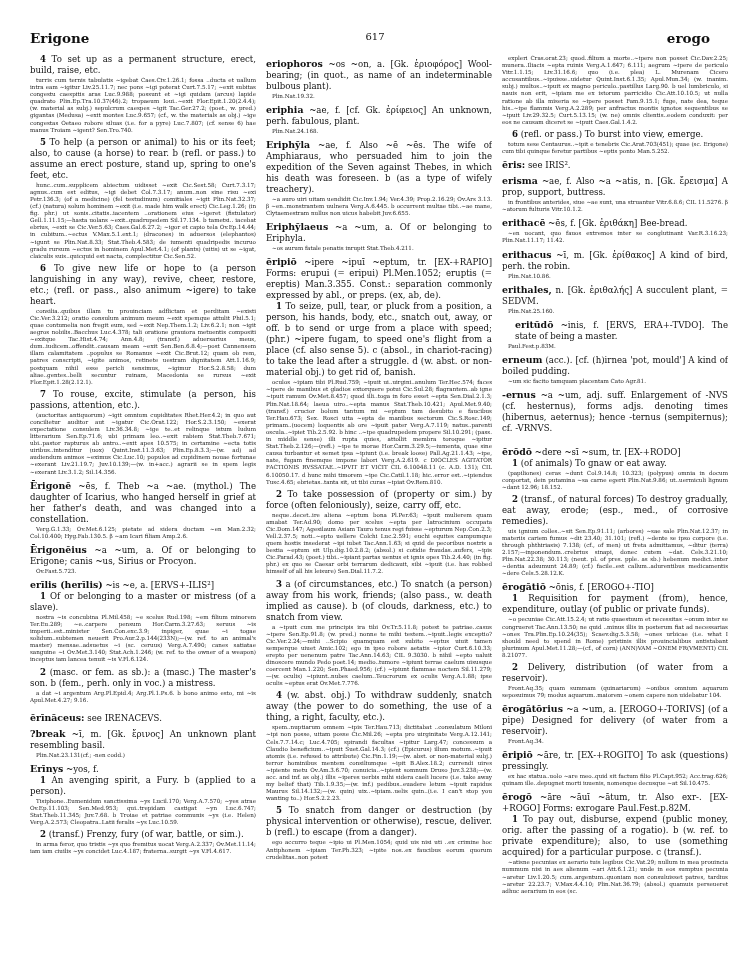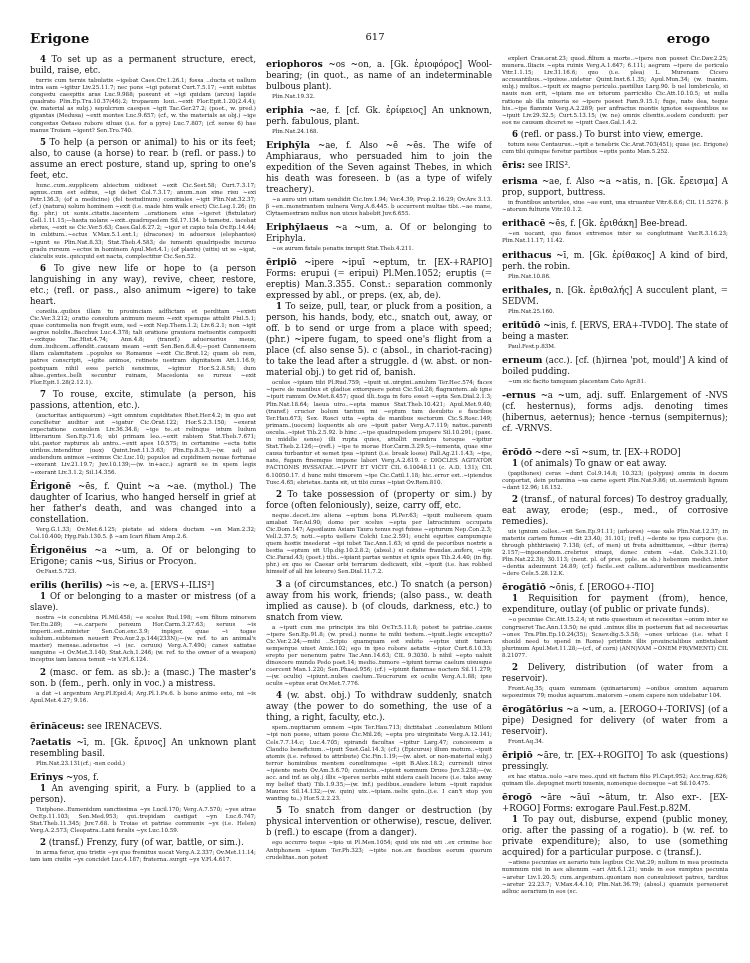--- a/index.html
+++ b/index.html
@@ -47,31 +47,31 @@
   <div class="columns">
     <div class="col" id="col-0">
         <p class="defn indent"><span class="num">4</span><span> To set up as a permanent structure, erect, build, raise, etc.</span></p>
         <p class="quot">turris cum ternis tabulatis ~igebat Caes.Civ.1.26.1; fossa ..ducta et uallum intra eam ~igitur Liv.25.11.7; nec pons ~igi poterat Curt.7.5.17; ~exit subitas congestu caespitis aras Luc.9.988; possunt et ~igi quidam (arcus) lapide quadrato Plin.Ep.Tra.10.37(46).2; tropaeum Ioui..~exit Flor.Epit.1.20(2.4.4); (w. material as subj.) sepulcrum caespes ~igit Tac.Ger.27.2; (poet., w. pred.) gigantas (Medusa) ~exit montes Luc.9.657; (cf., w. the materials as obj.) ~ige congestas Oetaeo robore siluas (i.e. for a pyre) Luc.7.807; (cf. sense 6) hae manus Troiam ~igent? Sen.Tro.740.</p>
         <p class="defn indent"><span class="num">5</span><span> To help (a person or animal) to his or its feet; also, to cause (a horse) to rear. b (refl. or pass.) to assume an erect posture, stand up, spring to one's feet, etc.</span></p>
         <p class="quot">hunc..cum..supplicem abiectum uidisset ~exit Cic.Sest.58; Curt.7.3.17; agnus..cum est editus, ~igi debet Col.7.3.17; anum..non sine risu ~exi Petr.136.3; (of a medicine) (fel testudinum) comitiales ~igit Plin.Nat.32.37; (cf.) (natura) solum hominem ~exit (i.e. made him walk erect) Cic.Leg.1.26; (in fig. phr.) ut sonis..citatis..iacentem ..orationem eius ~igeret (fistulator) Gell.1.11.15;—hasta uolans ~exit..quadrupedem Sil.17.134. b tametsi.. iacebat ebrius, ~exit se Cic.Ver.5.63; Caes.Gal.6.27.2; ~igor et capio tela Ov.Ep.14.44; in cubitum..~ectus V.Max.5.1.ext.1; (dracones) in aduersos (elephantos) ~igunt se Plin.Nat.8.33; Stat.Theb.4.583; de iumenti quadripedis incuruo gradu rursum ~ectus in hominem Apul.Met.4.1; (of plants) (uitis) ut se ~igat, claiculis suis..quicquid est nacta, complectitur Cic.Sen.52.</p>
         <p class="defn indent"><span class="num">6</span><span> To give new life or hope to (a person languishing in any way), revive, cheer, restore, etc.; (refl. or pass., also animum ~igere) to take heart.</span></p>
         <p class="quot">consilia..quibus illam tu prouinciam adflictam et perditam ~existi Cic.Ver.3.212; oratio consulum animum meum ~exit spemque attulit Phil.5.1; quae contumelia non fregit eum, sed ~exit Nep.Them.1.2; Liv.6.2.1; non ~igit aegros nobilis..Bacchus Luc.4.378; tali oratione grauiora metuentis compositi ~exitque Tac.Hist.4.74; Ann.4.8; (transf.) aduersarius meus, dum..iudicem..offendit..causam meam ~exit Sen.Ben.6.8.4;—post Cannensem illam calamitatem ..populus se Romanus ~exit Cic.Brut.12; quam ob rem, patres conscripti, ~igite animos, retinete uestram dignitatem Att.1.16.9; postquam nihil esse pericli sensimus, ~igimur Hor.S.2.8.58; dum aliae..gentes..belli secuntur ruinam, Macedonia se rursus ~exit Flor.Epit.1.28(2.12.1).</p>
         <p class="defn indent"><span class="num">7</span><span> To rouse, excite, stimulate (a person, his passions, attention, etc.).</span></p>
         <p class="quot">(auctoritas antiquorum) ~igit omnium cupiditates Rhet.Her.4.2; in quo aut concilietur auditor aut ~igatur Cic.Orat.122; Hor.S.2.3.150; ~exerat expectatione consulem Liv.36.34.8; ~ige te..et relinque istum ludum litterarium Sen.Ep.71.6; ubi primam leo..~exit rabiem Stat.Theb.7.671; ubi..pastor rapturus ab antro..~exit apes 10.575; in certamine ~ecta totis uiribus..intenditur (uox) Quint.Inst.11.3.63; Plin.Ep.8.3.3;—(w. ad) ad audiendum animos ~eximus Cic.Luc.10; populos ad cupidinem nouae fortunae ~exerant Liv.21.19.7; Juv.10.139;—(w. in+acc.) agrarii se in spem legis ~exerant Liv.3.1.2; Sil.14.356.</p>
-        <p class="defn" style="margin-top: 4px;"><span class="hw">Ērigonē</span><span> ~ēs, f. Quint ~a ~ae. (mythol.) The daughter of Icarius, who hanged herself in grief at her father's death, and was changed into a constellation.</span></p>
+        <p class="defn" style="margin-top: 4px;"><span class="hw">Ērigonē</span><span> ~ēs, f. Theb ~a ~ae. (mythol.) The daughter of Icarius, who hanged herself in grief at her father's death, and was changed into a constellation.</span></p>
         <p class="quot">Verg.G.1.33; Ov.Met.6.125; pietate ad sidera ductam ~en Man.2.32; Col.10.400; Hyg.Fab.130.5. β ~am Icari filiam Amp.2.6.</p>
         <p class="defn" style="margin-top: 4px;"><span class="hw">Ērigonēius</span><span> ~a ~um, a. Of or belonging to Erigone; canis ~us, Sirius or Procyon.</span></p>
         <p class="ref">Ov.Fast.5.723.</p>
         <p class="defn" style="margin-top: 4px;"><span class="hw">erīlis (herīlis)</span><span> ~is ~e, a. [ERVS+-ILIS²]</span></p>
         <p class="defn indent"><span class="num">1</span><span> Of or belonging to a master or mistress (of a slave).</span></p>
         <p class="quot">nostra ~is concubina Pl.Mil.458; ~e scelus Rud.198; ~em filium minorem Ter.Eu.289; ~e..carpere pensum Hor.Carm.3.27.63; seruus ~is imperii..est..minister Sen.Con.exc.3.9; inpiger, quae ~i togae solidum..subtemen neuerit Pro.Aur.2.p.144(233N);—(w. ref. to an animal's master) mensae..adsuetus ~i (sc. ceruus) Verg.A.7.490; canes satiatae sanguine ~i Ov.Met.3.140; Stat.Ach.1.246; (w. ref. to the owner of a weapon) inceptus iam lancea tenuit ~is V.Fl.6.124.</p>
         <p class="defn indent"><span class="num">2</span><span> (masc. or fem. as sb.): a (masc.) The master's son. b (fem., perh. only in voc.) a mistress.</span></p>
         <p class="quot">a dat ~i argentum Arg.Pl.Epid.4; Arg.Pl.1.Ps.6. b bono animo esto, mi ~is Apul.Met.4.27; 9.16.</p>
-        <p class="defn" style="margin-top: 16px;"><span class="hw">ērīnāceus:</span><span> see IRENACEVS.</span></p>
-        <p class="defn" style="margin-top: 4px;"><span class="hw">?aetatis</span><span> ~ī, m. [Gk. ἔρινος] An unknown plant resembling basil.</span></p>
+        <p class="defn" style="margin-top: 8px;"><span class="hw">ērīnāceus:</span><span> see IRENACEVS.</span></p>
+        <p class="defn" style="margin-top: 4px;"><span class="hw">?break</span><span> ~ī, m. [Gk. ἔρινος] An unknown plant resembling basil.</span></p>
         <p class="ref">Plin.Nat.23.131(cf.; -nen codd.)</p>
         <p class="defn" style="margin-top: 4px;"><span class="hw">Erīnys</span><span> ~yos, f.</span></p>
         <p class="defn indent"><span class="num">1</span><span> An avenging spirit, a Fury. b (applied to a person).</span></p>
         <p class="quot">Tisiphone..Eumenidum sanctissima ~ys Lucil.170; Verg.A.7.570; ~yes atrae Ov.Ep.11.103; Sen.Med.953; qui..trepidam castigat ~yn Luc.6.747; Stat.Theb.11.345; Juv.7.68. b Troiae et patriae communis ~ys (i.e. Helen) Verg.A.2.573; Cleopatra..Latii feralis ~ys Luc.10.59.</p>
         <p class="defn indent"><span class="num">2</span><span> (transf.) Frenzy, fury (of war, battle, or sim.).</span></p>
         <p class="quot">in arma feror, quo tristis ~ys quo fremitus uocat Verg.A.2.337; Ov.Met.11.14; iam iam ciuilis ~ys concidet Luc.4.187; fraterna..surgit ~ys V.Fl.4.617.</p>
       </div>
     <div class="col" id="col-1">
         <p class="defn" style="margin-top: 4px;"><span class="hw">eriophoros</span><span> ~os ~on, a. [Gk. ἐριοφόρος] Wool-bearing; (in quot., as name of an indeterminable bulbous plant).</span></p>
         <p class="ref">Plin.Nat.19.32.</p>
@@ -99,21 +99,21 @@
         <p class="quot">totum sese Centaurus..~ipit e tenebris Cic.Arat.703(451); quae (sc. Erigone) cum tibi quinque feretur partibus ~eptis ponto Man.5.252.</p>
         <p class="defn" style="margin-top: 4px;"><span class="hw">ēris:</span><span> see IRIS².</span></p>
         <p class="defn" style="margin-top: 4px;"><span class="hw">erisma</span><span> ~ae, f. Also ~a ~atis, n. [Gk. ἔρεισμα] A prop, support, buttress.</span></p>
         <p class="quot">in frontibus anterides, siue ~ae sunt, una struantur Vitr.6.8.6; CIL 11.5276. β ~atorum fulturis Vitr.10.1.2.</p>
         <p class="defn" style="margin-top: 4px;"><span class="hw">erithacē</span><span> ~ēs, f. [Gk. ἐριθάκη] Bee-bread.</span></p>
         <p class="quot">~en uocant, quo fauos extremos inter se conglutinant Var.R.3.16.23; Plin.Nat.11.17; 11.42.</p>
         <p class="defn" style="margin-top: 4px;"><span class="hw">erithacus</span><span> ~ī, m. [Gk. ἐρίθακος] A kind of bird, perh. the robin.</span></p>
         <p class="ref">Plin.Nat.10.86.</p>
         <p class="defn" style="margin-top: 4px;"><span class="hw">erithales,</span><span> n. [Gk. ἐριθαλής] A succulent plant, = SEDVM.</span></p>
         <p class="ref">Plin.Nat.25.160.</p>
-        <p class="defn" style="margin-top: 4px;"><span class="hw">eritūdō</span><span> ~inis, f. [ERVS, ERA+-TVDO]. The state of being a master.</span></p>
+        <p class="defn" style="margin-top: 4px; margin-left: 13px;"><span class="hw">eritūdō</span><span> ~inis, f. [ERVS, ERA+-TVDO]. The state of being a master.</span></p>
         <p class="ref">Paul.Fest.p.83M.</p>
         <p class="defn" style="margin-top: 4px;"><span class="hw">erneum</span><span> (acc.). [cf. (h)irnea 'pot, mould'] A kind of boiled pudding.</span></p>
         <p class="ref">~um sic facito tamquam placentam Cato Agr.81.</p>
         <p class="defn" style="margin-top: 4px;"><span class="hw">-ernus</span><span> ~a ~um, adj. suff. Enlargement of -NVS (cf. hesternus), forms adjs. denoting times (hibernus, aeternus); hence -ternus (sempiternus); cf. -VRNVS.</span></p>
         <p class="defn" style="margin-top: 12px;"><span class="hw">ērōdō</span><span> ~dere ~sī ~sum, tr. [EX-+RODO]</span></p>
         <p class="defn indent"><span class="num">1</span><span> (of animals) To gnaw or eat away.</span></p>
         <p class="quot">(papiliones) ceras ~dunt Col.9.14.8; 10.323; (polypus) omnia in docum conportat, dein putamina ~sa carne egerit Plin.Nat.9.86; ut..uermiculi lignum ~dant 12.96; 18.152.</p>
         <p class="defn indent"><span class="num">2</span><span> (transf., of natural forces) To destroy gradually, eat away, erode; (esp., med., of corrosive remedies).</span></p>
         <p class="quot">uis ignium colles..~sit Sen.Ep.91.11; (arbores) ~sae sale Plin.Nat.12.37; in materiis cariem fumus ~dit 23.40; 31.101; (refl.) ~dente se ipso corpore (i.e. through phthiriasis) 7.138; (cf., of men) ut freta admittamus, ~ditur (terra) 2.157;—inponendum..crebrius sinapi, donec cutem ~dat. Cels.3.21.10; Plin.Nat.22.38; 30.113; (neut. pl. of pres. pple. as sb.) hebenum medici..inter ~dentia adsumunt 24.89; (cf.) facile..est callum..adurentibus medicamentis ~dere Cels.5.28.12.K.</p>
         <p class="defn" style="margin-top: 4px;"><span class="hw">ērogātiō</span><span> ~ōnis, f. [EROGO+-TIO]</span></p>

